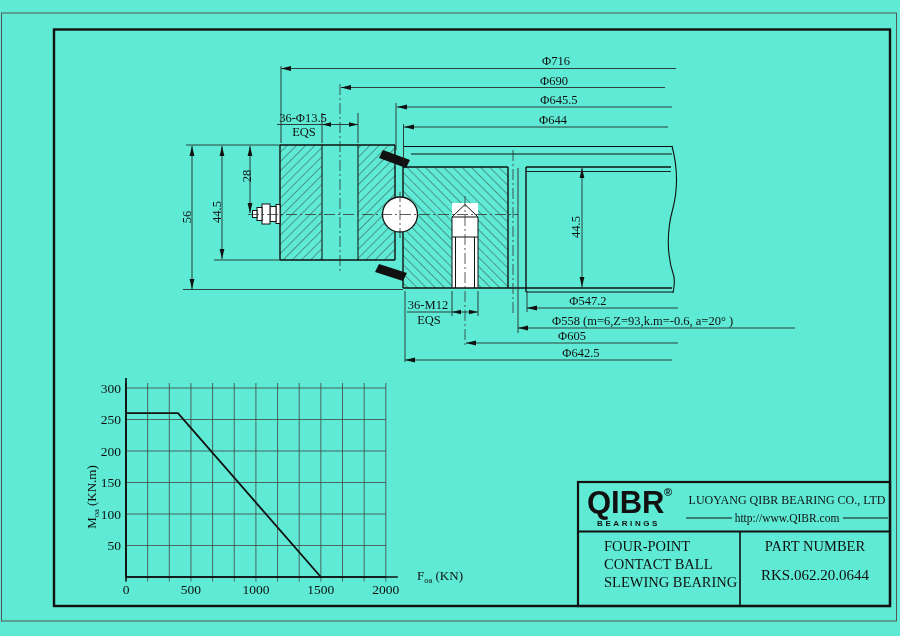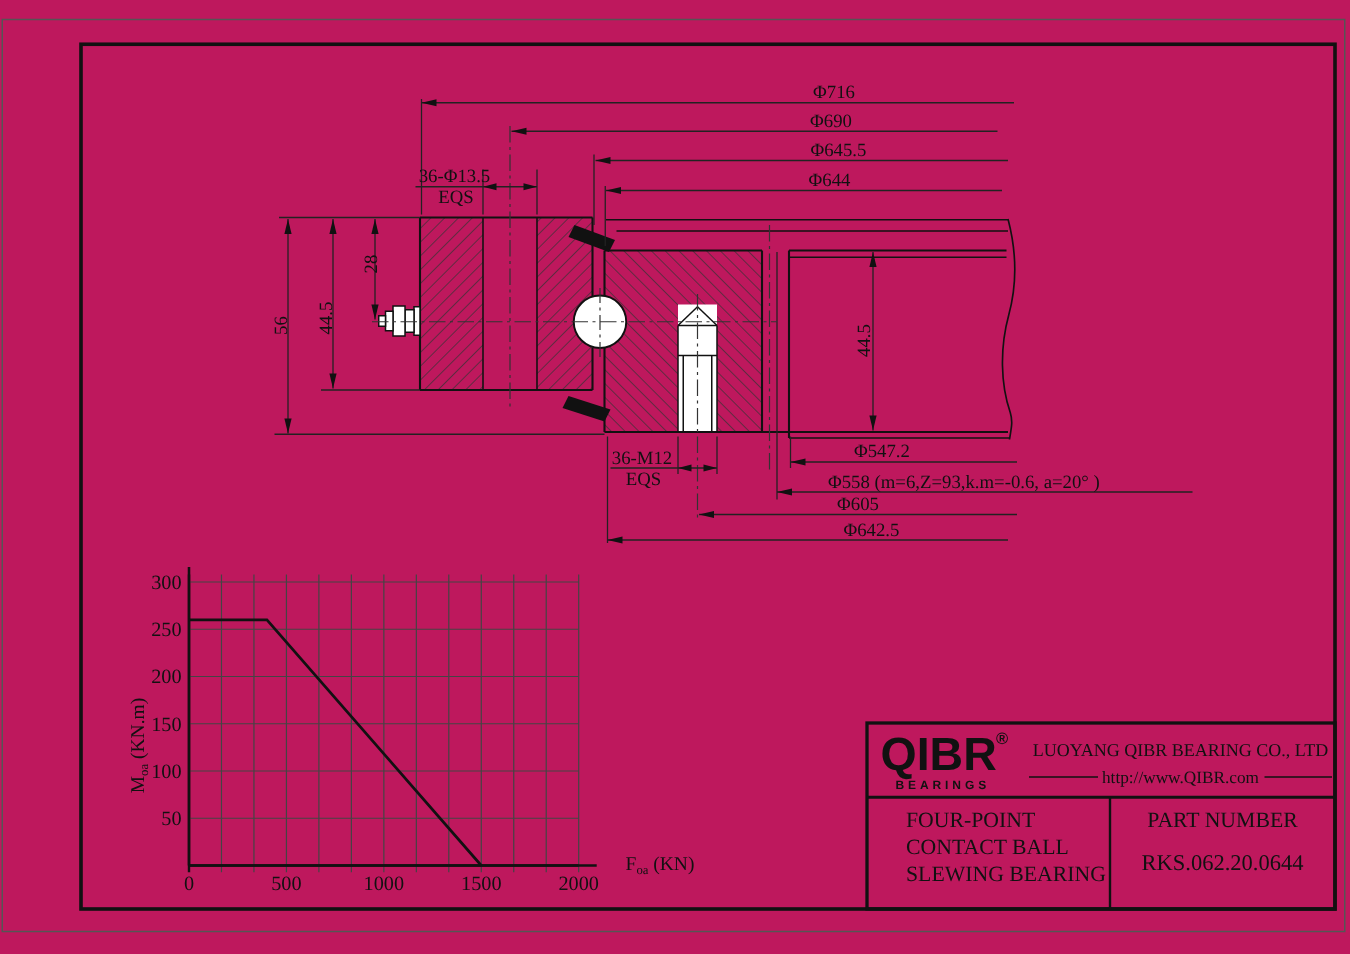--- a/index.html
+++ b/index.html
@@ -1,16 +1,16 @@
 <!DOCTYPE html>
 <html><head>
 <meta charset="utf-8">
 <style>
   html,body{margin:0;padding:0;background:#fff;}
-  #page{position:relative;width:900px;height:636px;background:#be185d;overflow:hidden;}
+  #page{position:relative;width:900px;height:636px;background:#5eead4;overflow:hidden;}
   svg{position:absolute;left:0;top:0;}
   svg text{font-family:"Liberation Serif", serif;fill:#111;}
   .dimtxt{font-size:12.5px;}
   .logo{font-family:"Liberation Sans", sans-serif;font-weight:900;font-size:31px;letter-spacing:0px;}
   .logosub{font-family:"Liberation Sans", sans-serif;font-weight:bold;font-size:8px;letter-spacing:2.6px;}
   .logoreg{font-family:"Liberation Sans", sans-serif;font-weight:bold;font-size:11px;}
   .tb-company{font-size:12px;}
   .tb-web{font-size:11.5px;}
   .tb-product{font-size:14.5px;}
   .tb-part{font-size:14.5px;}

